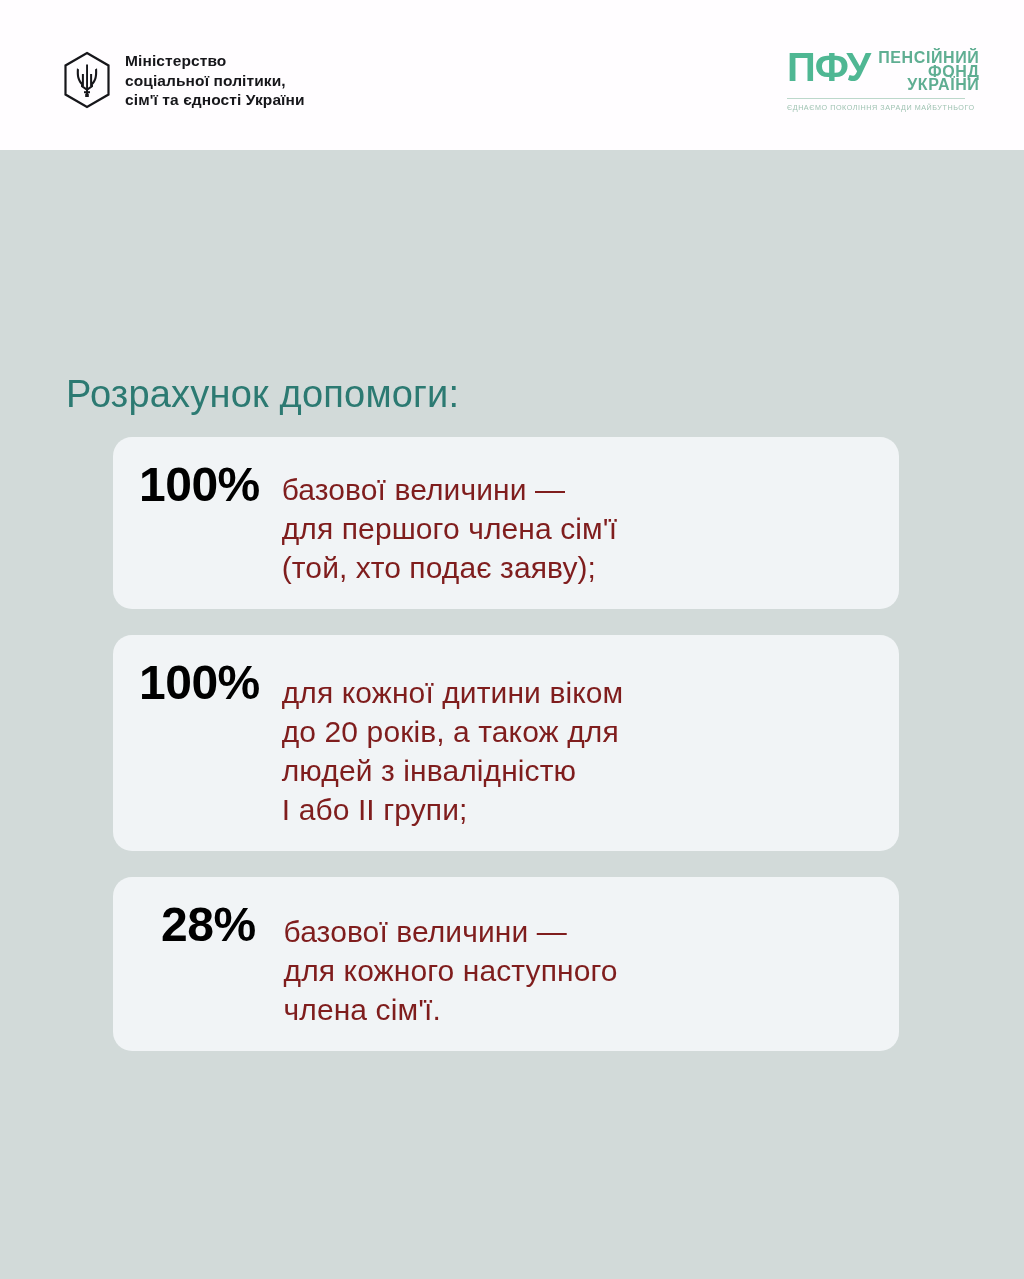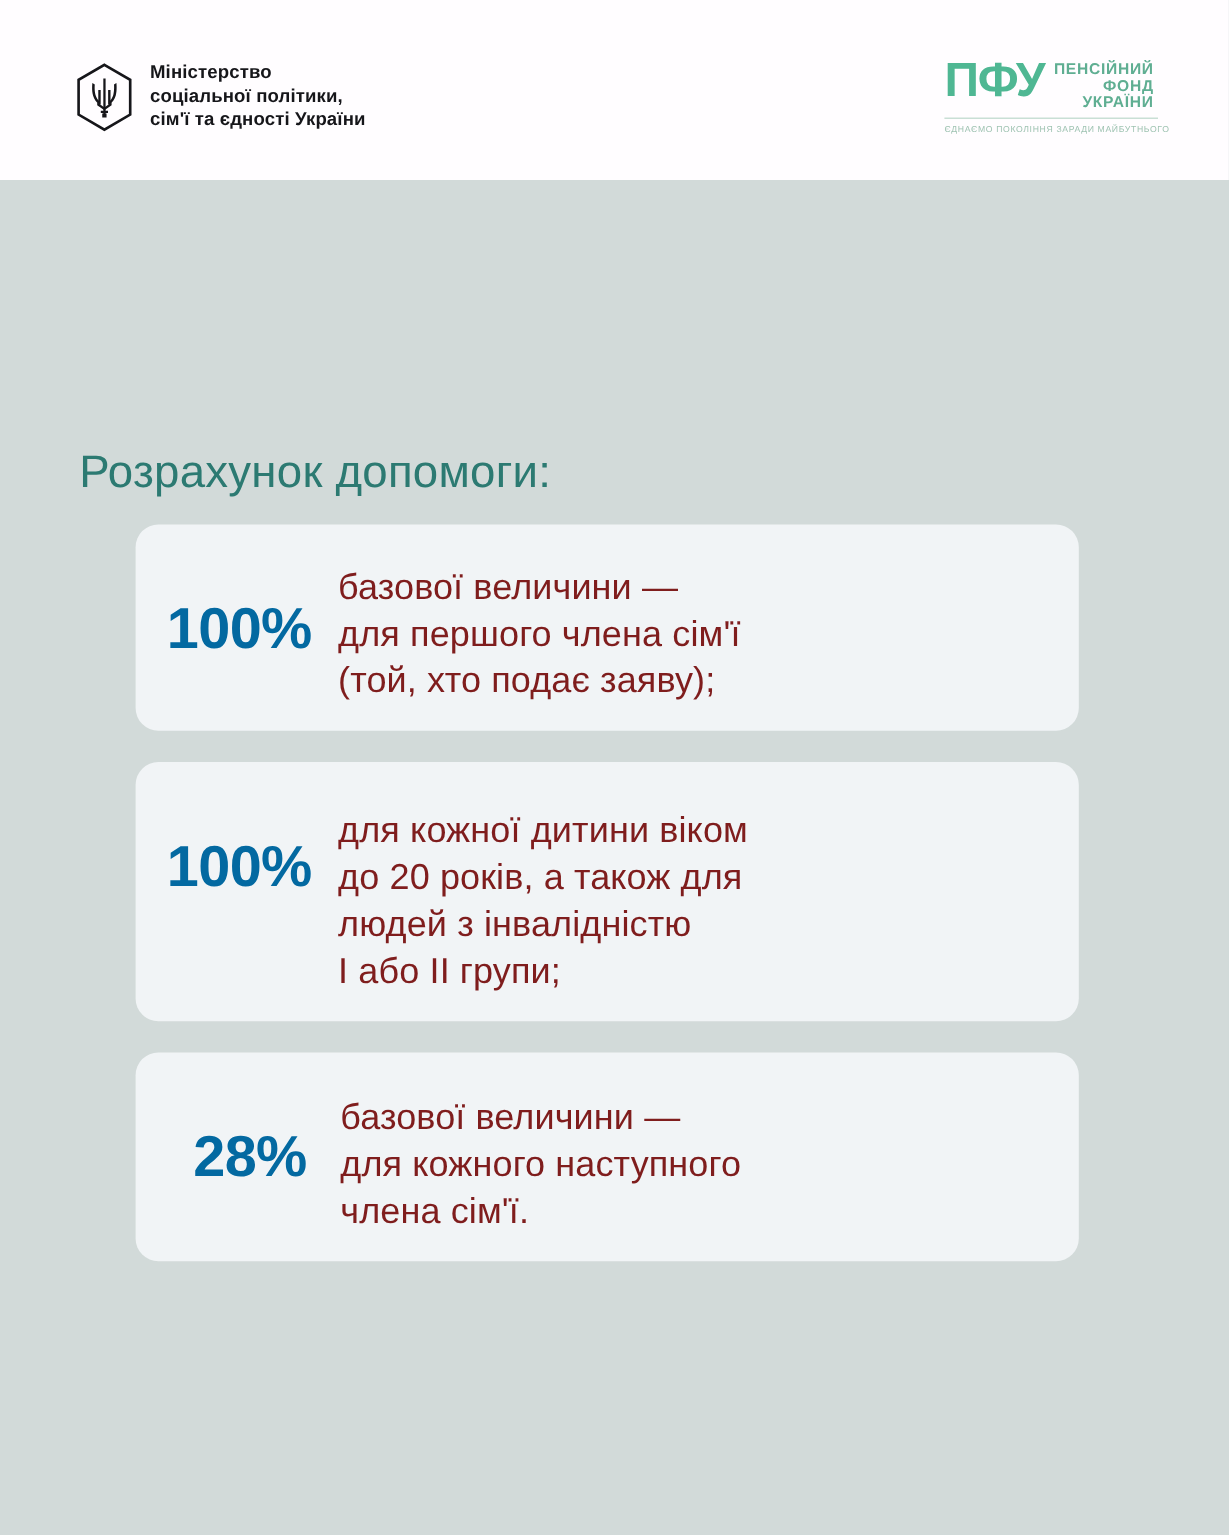--- a/index.html
+++ b/index.html
@@ -25,21 +25,21 @@
     height: 150px;
     background: #fffdff;
     box-sizing: border-box;
   }
 
   .ministry-block {
     position: absolute;
     left: 62px;
     top: 50px;
     display: flex;
-    align-items: flex-end;
+    align-items: center;
     gap: 13px;
   }
   .ministry-emblem {
     width: 50px;
     height: 58px;
     flex: 0 0 auto;
     display: block;
   }
   .ministry-name {
     font-size: 15.5px;
@@ -66,21 +66,21 @@
   .pfu-mark {
     font-size: 40px;
     line-height: 42px;
     font-weight: bold;
     color: #4fb793;
     letter-spacing: -1px;
     position: relative;
     top: -2px;
   }
   .pfu-words {
-    font-size: 13px;
+    font-size: 16px;
     line-height: 13.5px;
     font-weight: bold;
     color: #5fae92;
     letter-spacing: 0.6px;
     white-space: pre-line;
     padding-top: 3px;
   }
   .pfu-rule {
     width: 178px;
     height: 1px;
@@ -137,25 +137,24 @@
     gap: 22px;
   }
   .card:last-child {
     margin-bottom: 0;
   }
 
   .card-pct {
     font-size: 48px;
     line-height: 52px;
     font-weight: bold;
-    color: #0369a1;
+    color: #000000;
     letter-spacing: -0.5px;
     flex: 0 0 auto;
     white-space: nowrap;
-    margin-top: 40px;
   }
   .card-pct.pct-narrow {
     padding-left: 22px;
     padding-right: 6px;
   }
 
   .card-text {
     font-size: 30px;
     line-height: 39px;
     color: #7f1d1d;

